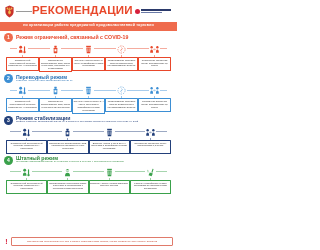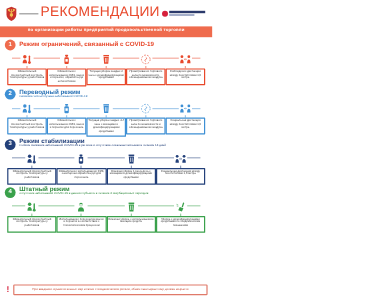--- a/index.html
+++ b/index.html
@@ -33,24 +33,24 @@
   }
   .emblem svg { display: block; }
   .emblem-rule {
     flex: 0 0 16px;
     height: 1px;
     background: #9a9a9a;
     margin-left: 1px;
   }
   .title {
     flex: 1 1 auto;
-    text-align: center;
+    text-align: left;
     color: #e8482b;
     font-size: 11.5px;
-    font-weight: normal;
+    font-weight: bold;
     letter-spacing: 0.2px;
     line-height: 1;
     white-space: nowrap;
   }
   .rt-logo {
     flex: 0 0 auto;
     display: flex;
     flex-direction: column;
     align-items: flex-start;
     gap: 1px;

